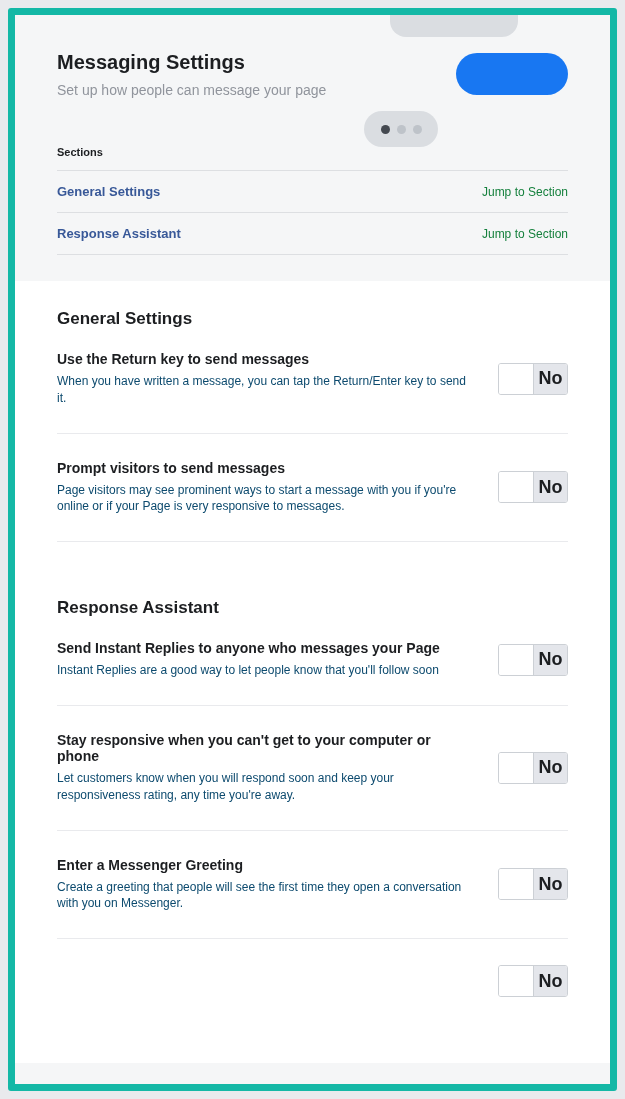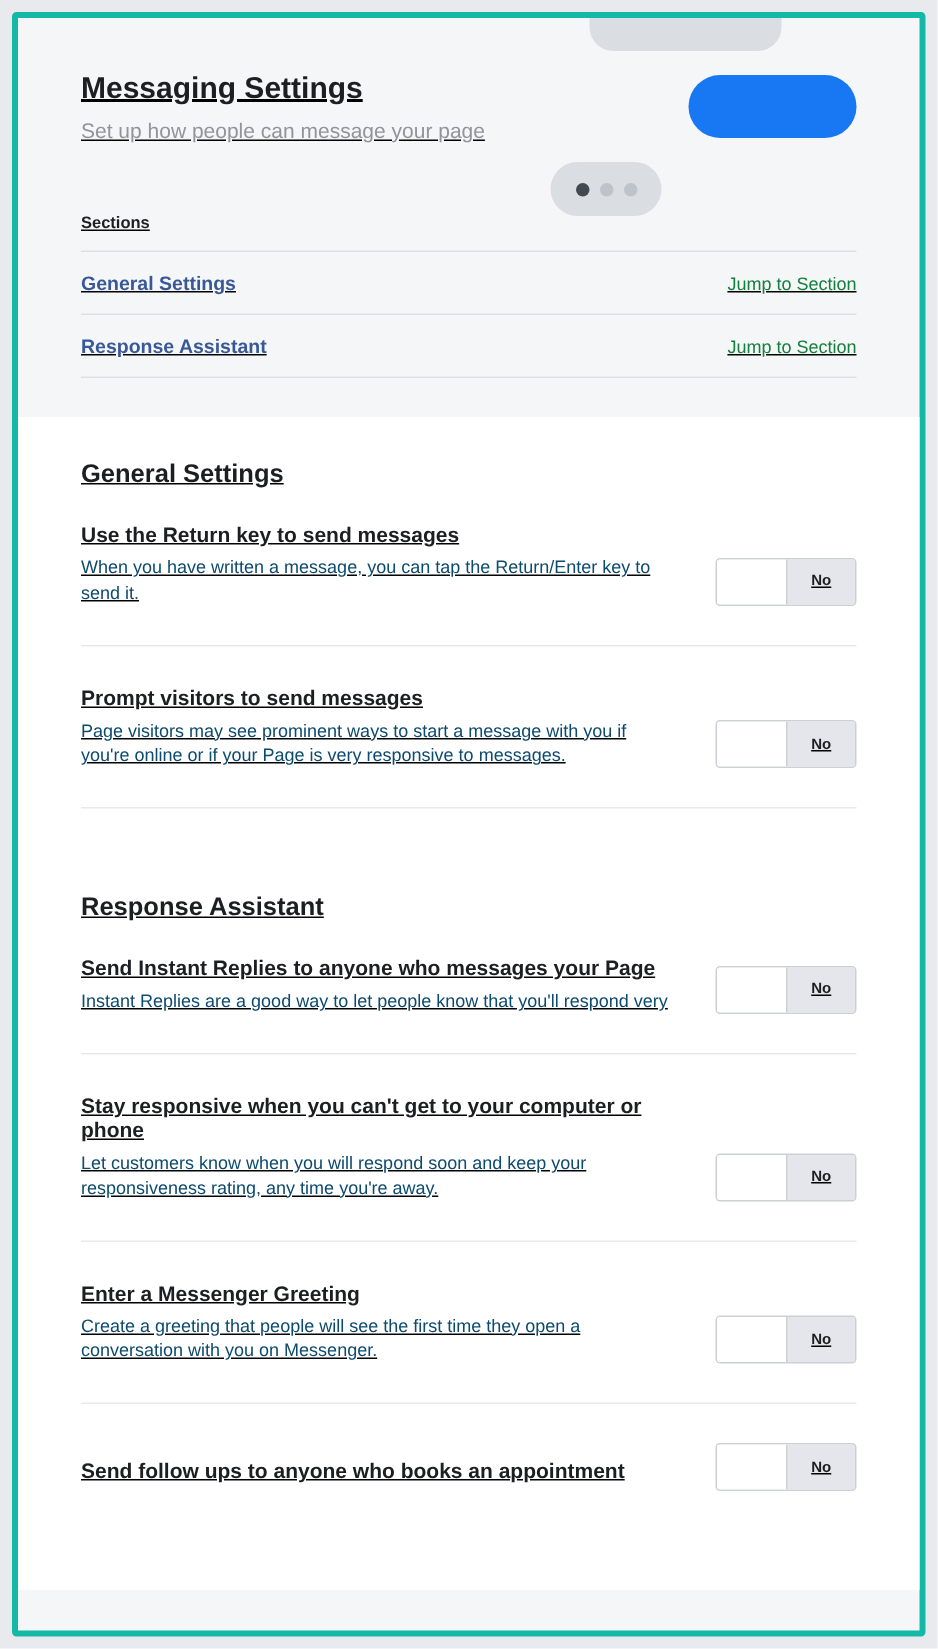--- a/index.html
+++ b/index.html
@@ -9,24 +9,23 @@
     }
     body {
       font-family: -apple-system, BlinkMacSystemFont, "Segoe UI", Helvetica, Arial, sans-serif;
       background: #e9eaed;
       width: 625px;
       height: 1099px;
       padding: 8px;
     }
     .page-container {
       background: #f5f6f7;
-      border: 4px solid #14b8a6;
+      border: 7px solid #14b8a6;
       border-radius: 3px;
       min-height: 1083px;
-      text-decoration: underline;
     }
     .header-section {
       padding: 36px 42px 12px 42px;
       position: relative;
     }
     .page-title {
       font-size: 20px;
       font-weight: 700;
       color: #1c1e21;
       margin-bottom: 8px;
@@ -118,21 +117,21 @@
       font-weight: 700;
       color: #1c1e21;
       margin-bottom: 22px;
     }
     .group-heading.second {
       margin-top: 56px;
     }
     .setting-row {
       display: flex;
       justify-content: space-between;
-      align-items: flex-end;
+      align-items: center;
       padding-bottom: 26px;
       border-bottom: 1px solid #e9eaed;
       margin-bottom: 26px;
     }
     .setting-row:last-child {
       border-bottom: none;
       margin-bottom: 0;
     }
     .setting-text {
       flex: 1;
@@ -151,25 +150,25 @@
     }
     .toggle {
       display: flex;
       border: 1px solid #ccd0d5;
       border-radius: 3px;
       overflow: hidden;
       flex-shrink: 0;
       height: 32px;
     }
     .toggle-half {
-      width: 46px;
+      width: 34px;
       display: flex;
       align-items: center;
       justify-content: center;
-      font-size: 10px;
+      font-size: 18px;
       font-weight: 600;
     }
     .toggle-yes {
       background: #fff;
       color: #fff;
     }
     .toggle-no {
       background: #e4e6eb;
       color: #1c1e21;
       border-left: 1px solid #ccd0d5;
@@ -227,21 +226,21 @@
         <div class="toggle-half toggle-yes"></div>
         <div class="toggle-half toggle-no">No</div>
       </div>
     </div>
 
     <h2 class="group-heading second">Response Assistant</h2>
 
     <div class="setting-row">
       <div class="setting-text">
         <div class="setting-title">Send Instant Replies to anyone who messages your Page</div>
-        <div class="setting-desc">Instant Replies are a good way to let people know that you'll respond very</div>
+        <div class="setting-desc">Instant Replies are a good way to let people know that you'll follow soon</div>
       </div>
       <div class="toggle">
         <div class="toggle-half toggle-yes"></div>
         <div class="toggle-half toggle-no">No</div>
       </div>
     </div>
 
     <div class="setting-row">
       <div class="setting-text">
         <div class="setting-title">Stay responsive when you can't get to your computer or phone</div>
@@ -259,21 +258,20 @@
         <div class="setting-desc">Create a greeting that people will see the first time they open a conversation with you on Messenger.</div>
       </div>
       <div class="toggle">
         <div class="toggle-half toggle-yes"></div>
         <div class="toggle-half toggle-no">No</div>
       </div>
     </div>
 
     <div class="setting-row">
       <div class="setting-text">
-        <div class="setting-title">Send follow ups to anyone who books an appointment</div>
       </div>
       <div class="toggle">
         <div class="toggle-half toggle-yes"></div>
         <div class="toggle-half toggle-no">No</div>
       </div>
     </div>
 
   </div>
 </div>
 

